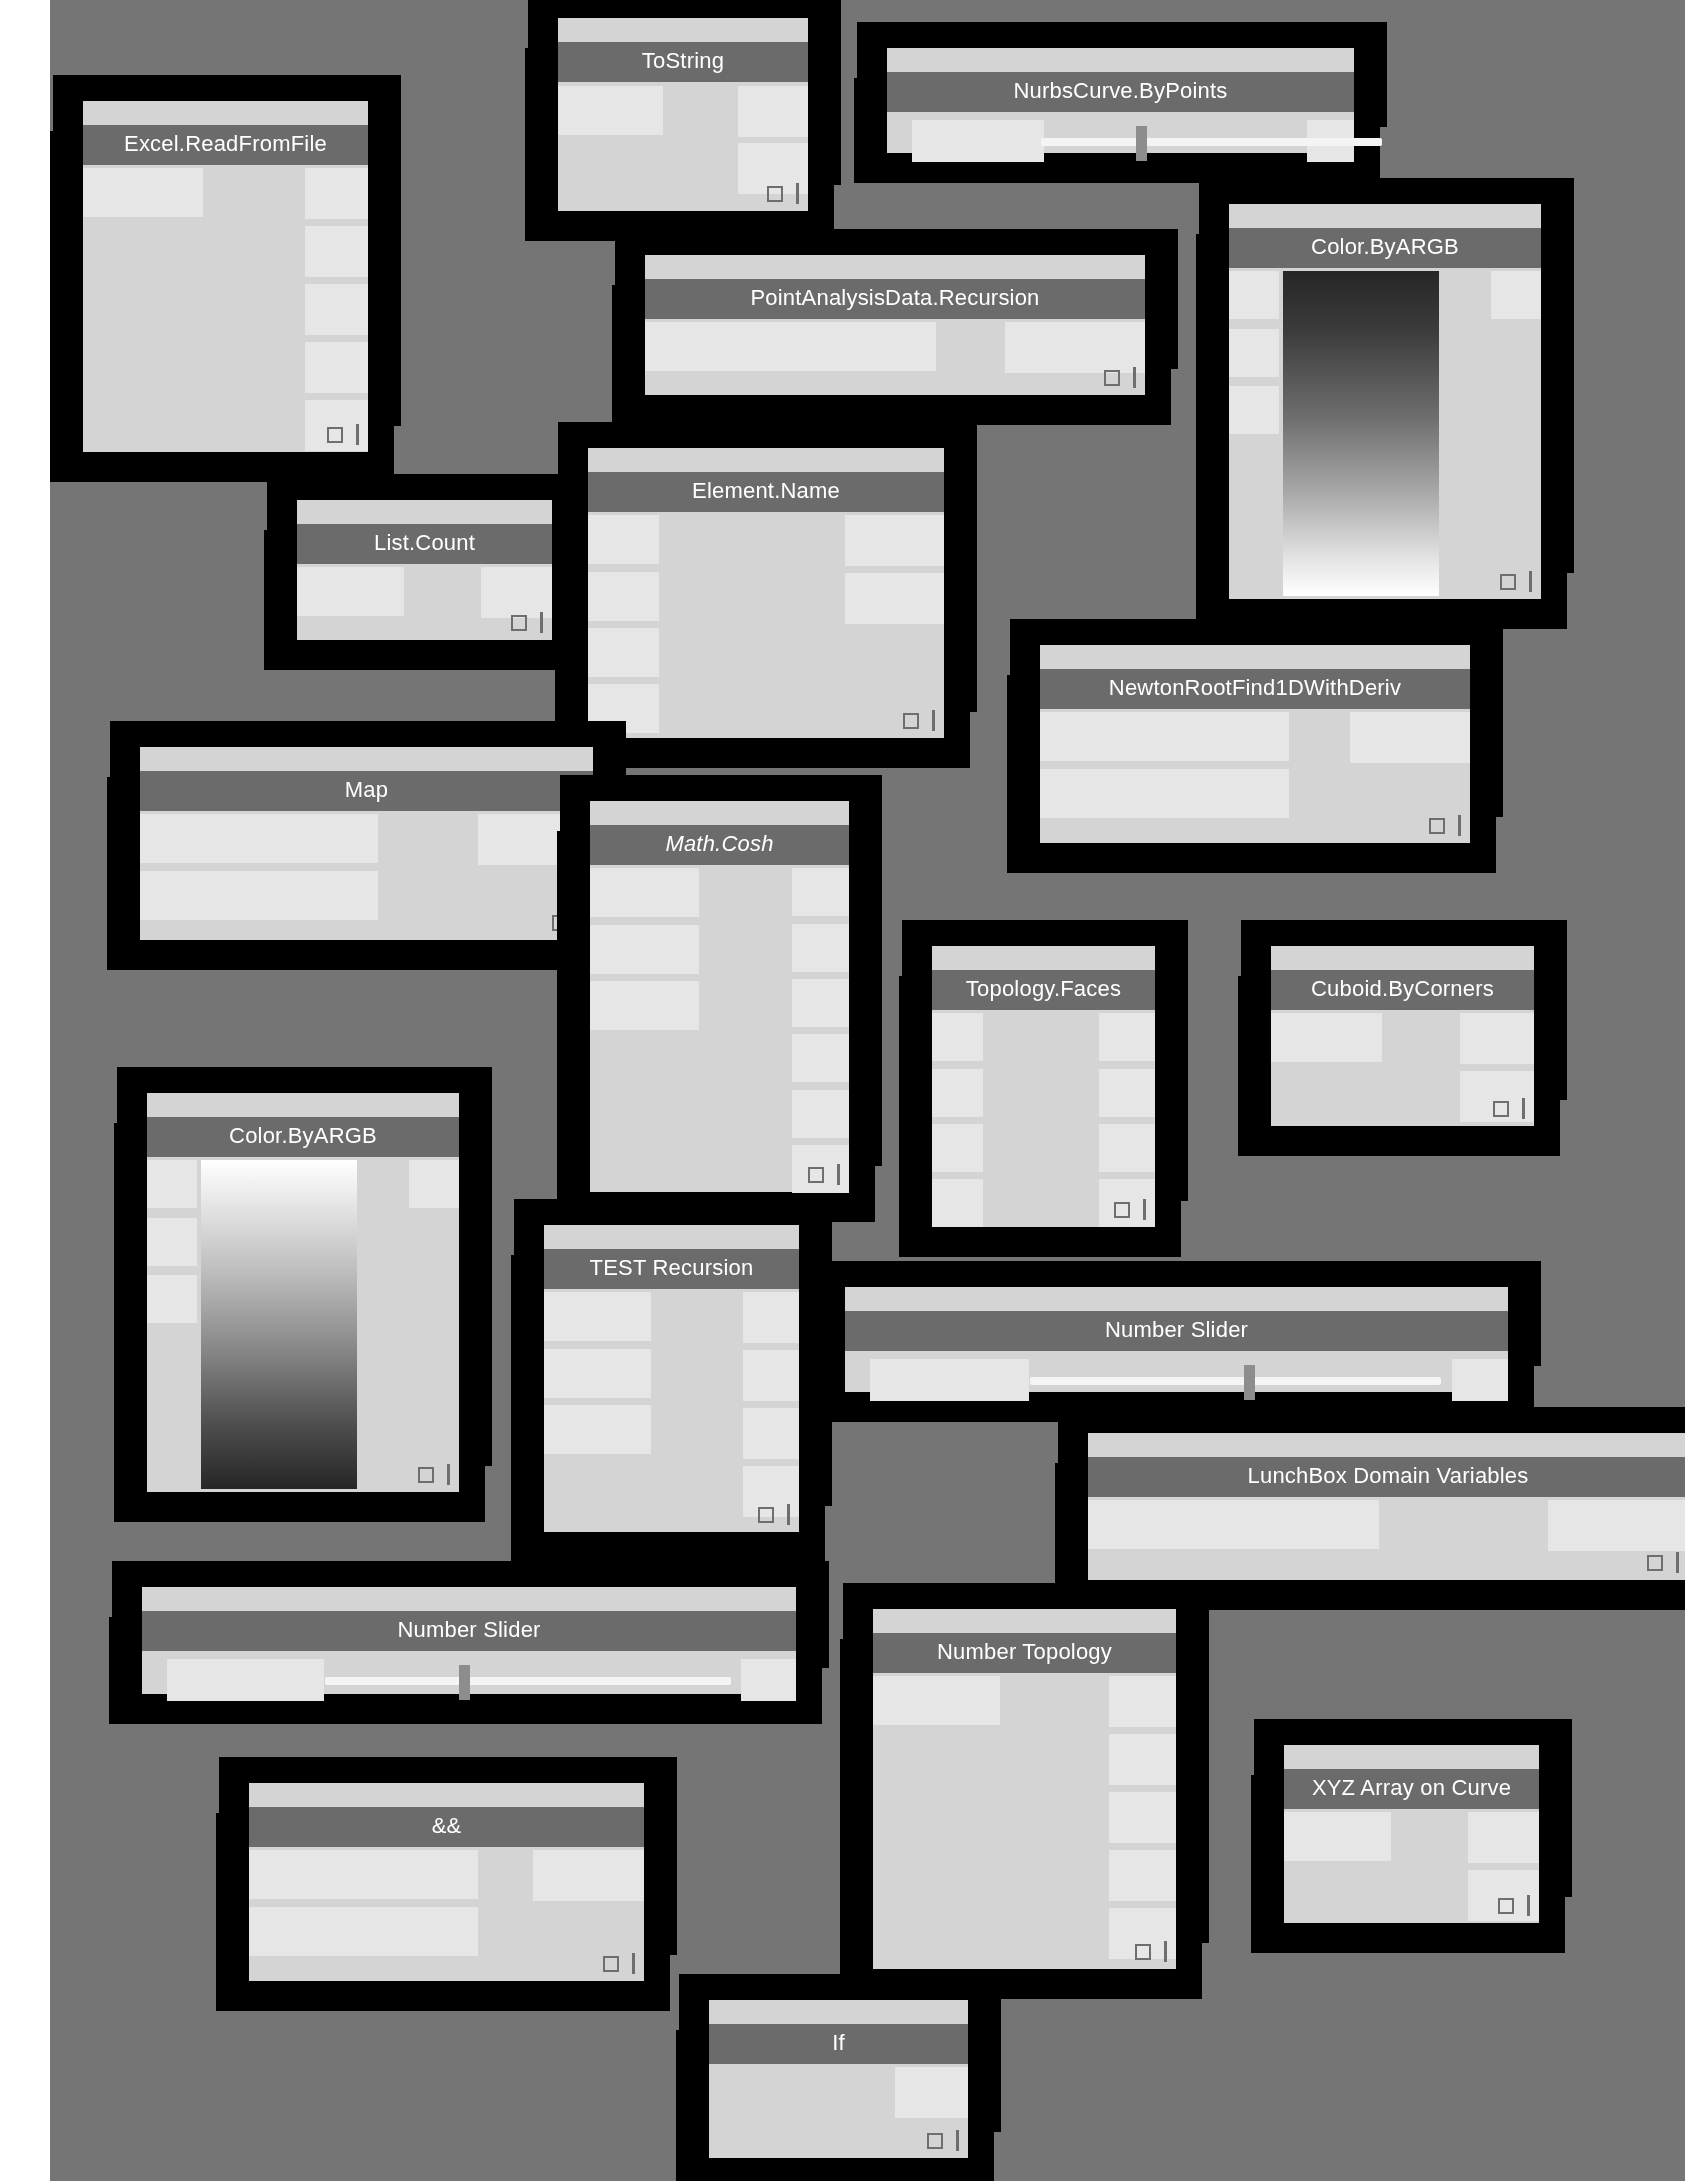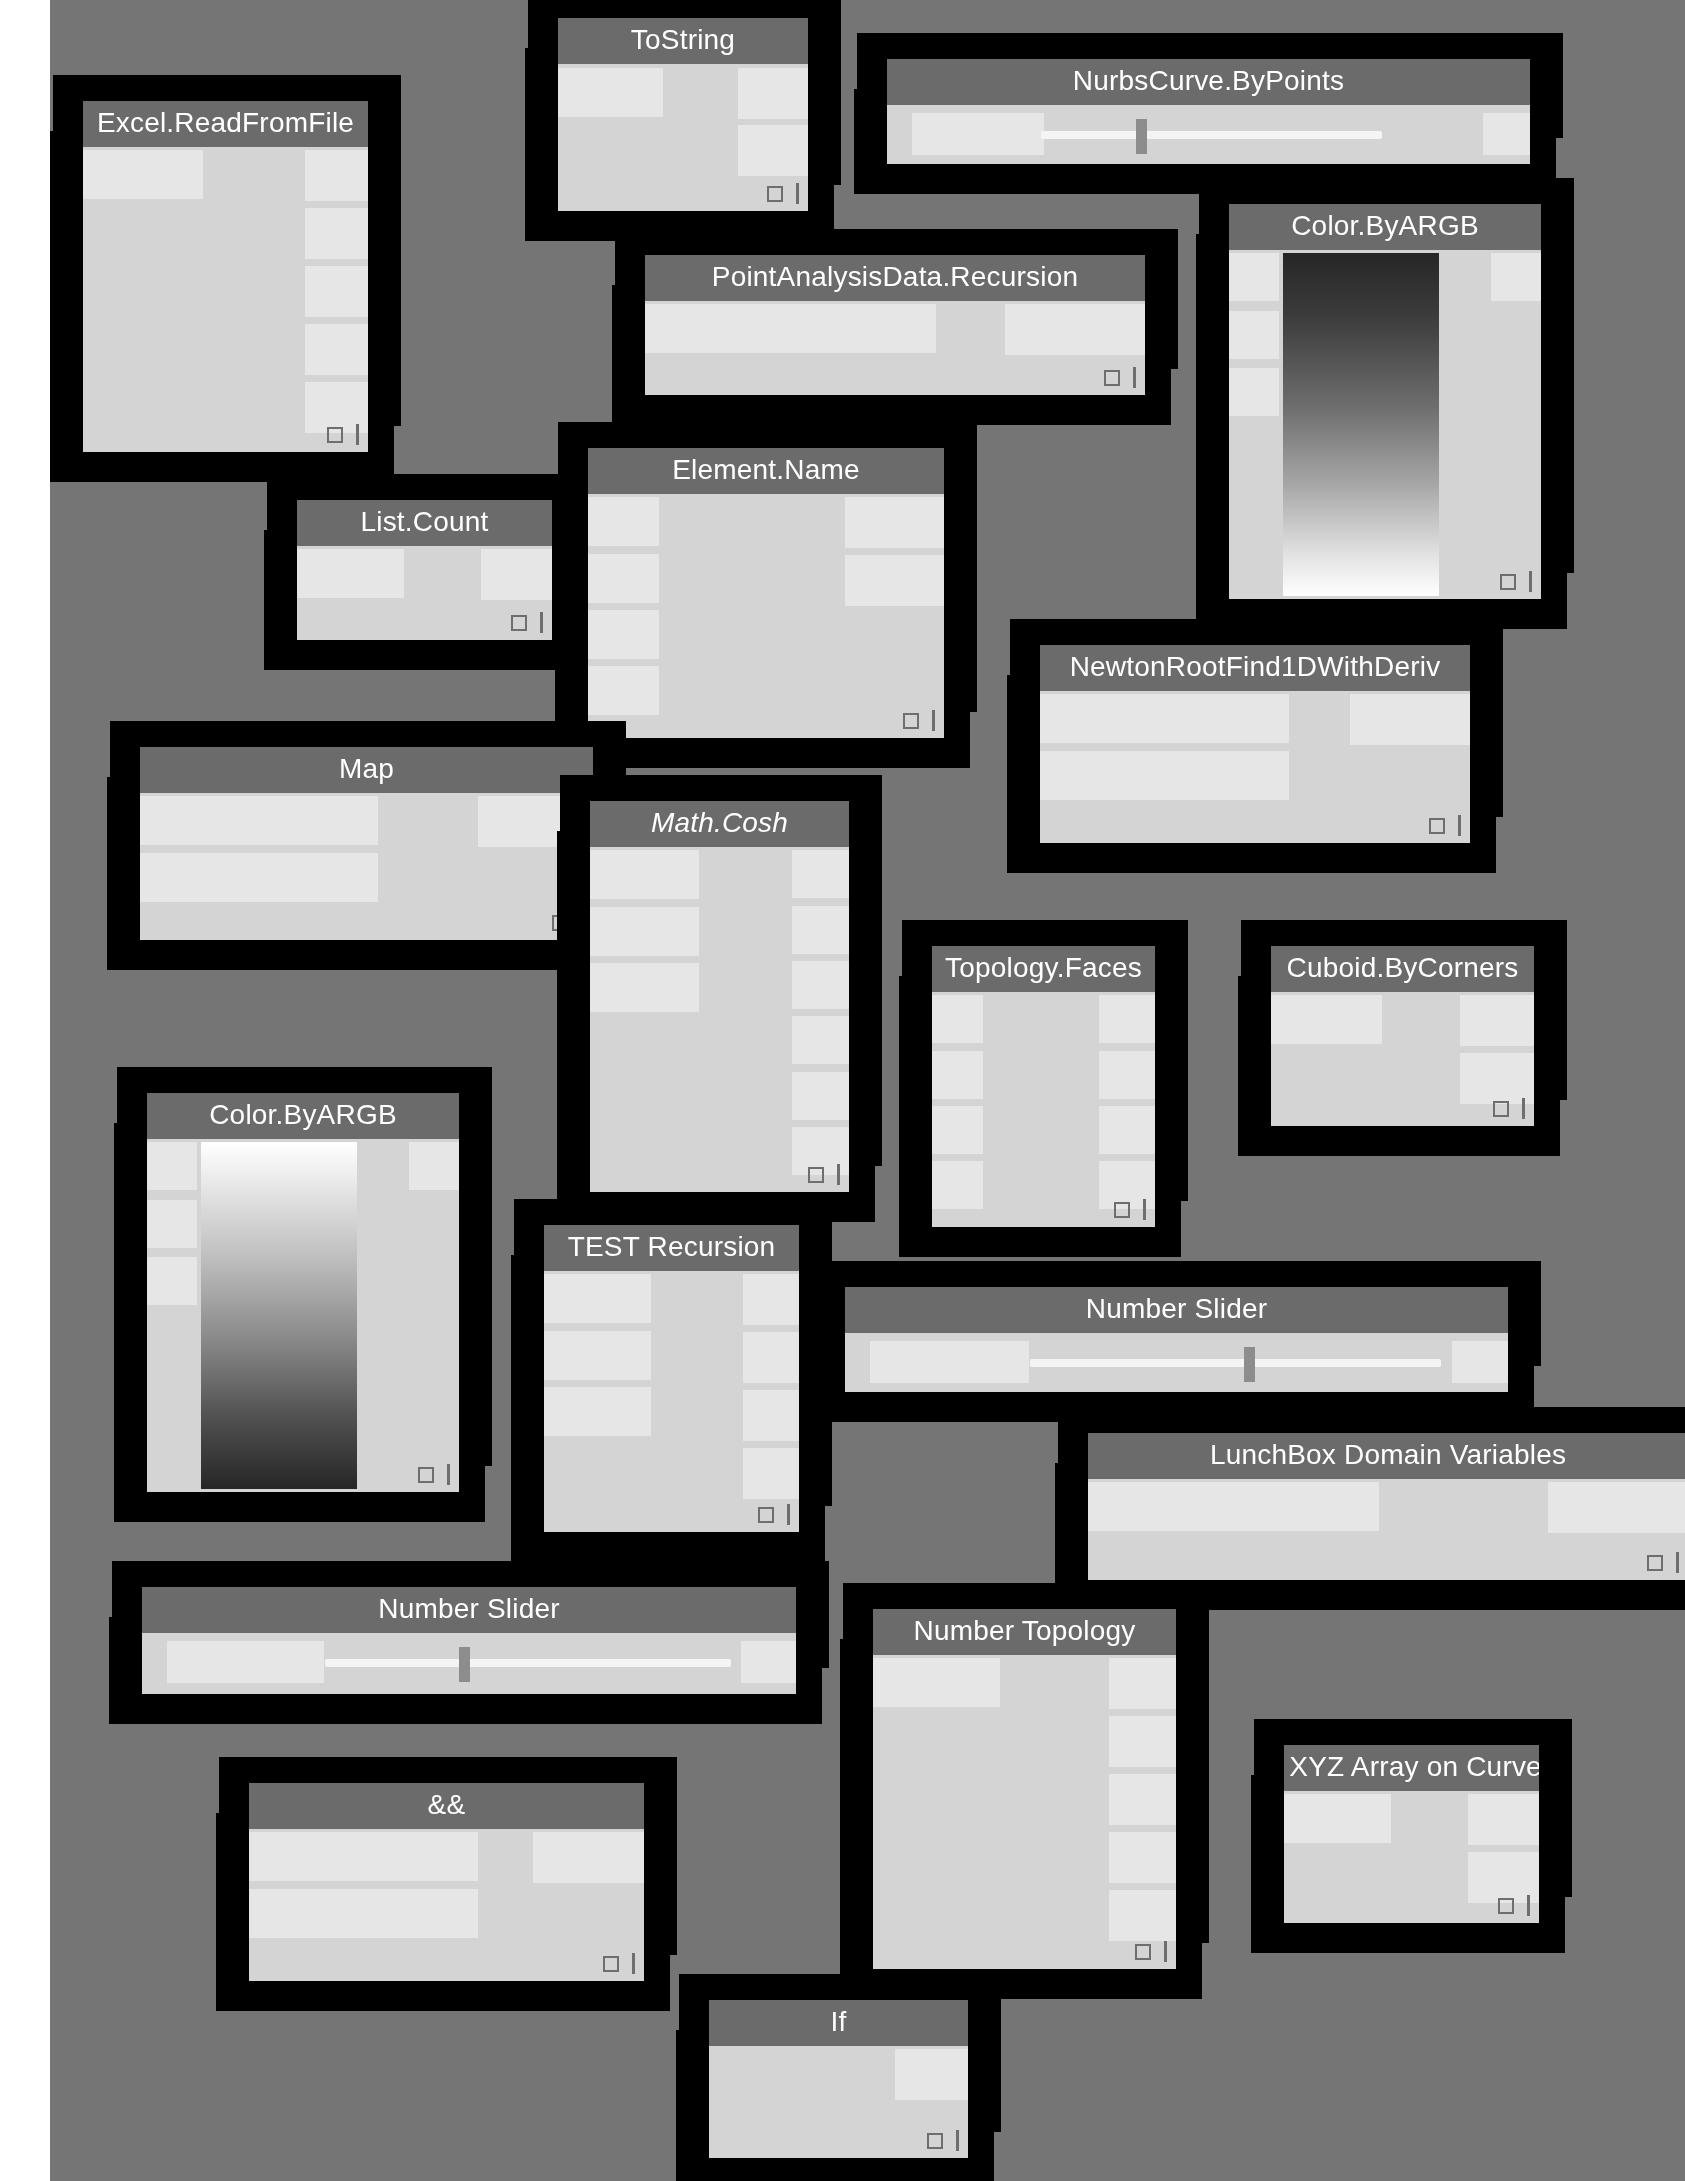--- a/index.html
+++ b/index.html
@@ -22,27 +22,28 @@
     position:absolute;
     box-sizing:border-box;
     background:#d4d4d4;
     box-shadow: -33px 30px 0 0 #000000, 33px -26px 0 0 #000000, 26px 30px 0 0 #000000, -30px -26px 0 0 #000000;
   }
   .node-inner{position:relative;width:100%;height:100%;display:flex;flex-direction:column;}
   .node-header{
     background:#6b6b6b;
     color:#ffffff;
     text-align:center;
-    font-size:28px;
+    font-size:22px;
     line-height:1.0;
     padding:8px 5.3px 9.7px 5.3px;
     white-space:nowrap;
     overflow:hidden;
     flex:0 0 auto;
     letter-spacing:0.2px;
+    margin-top:24px;
   }
   .node-body{
     position:relative;
     flex:1 1 auto;
     background:#d4d4d4;
   }
   .port{
     position:absolute;
     background:#e6e6e6;
   }
@@ -102,21 +103,21 @@
           <div class="port in" style="top: 3.5px; width: 105px; height: 49px;"></div>
           <div class="port out" style="top: 3.5px; width: 70px; height: 51px;"></div>
           <div class="port out" style="top: 61px; width: 70px; height: 51px;"></div>
           <div class="footer-icons">
             <div class="ic-square"></div>
             <div class="ic-bar"></div>
           </div>
         </div>
       </div>
     </div>
-    <div class="node" style="left: 837px; top: 59px; width: 643px; height: 105px;">
+    <div class="node" style="left: 837px; top: 48px; width: 467px; height: 105px;">
       <div class="node-inner">
         <div class="node-header">NurbsCurve.ByPoints</div>
         <div class="node-body">
           <div class="port in" style="left: 24.6px; top: 8.8px; width: 132px; height: 42px;"></div>
           <div class="port out" style="top: 8.8px; width: 47px; height: 42px;"></div>
           <div class="slider-track" style="left: 154px; top: 26px; width: 341px;"></div>
           <div class="slider-thumb" style="left: 249px; top: 14px; height: 35px;"></div>
         </div>
       </div>
     </div>

